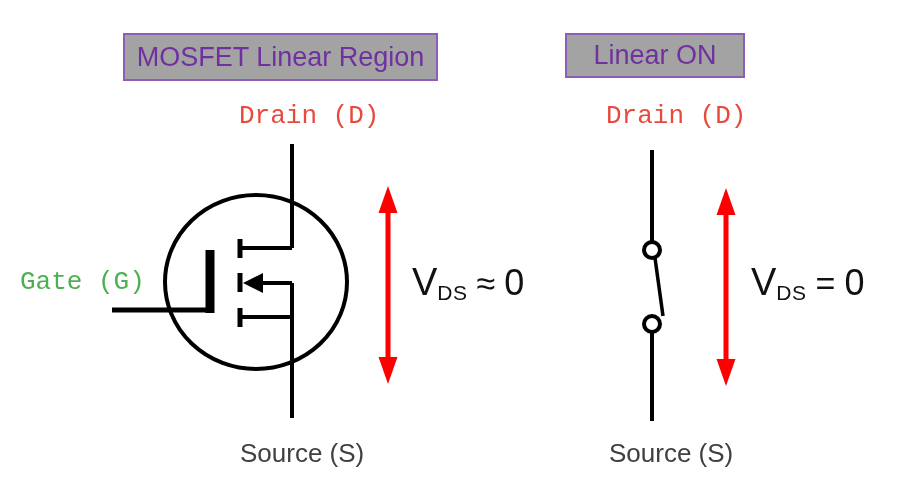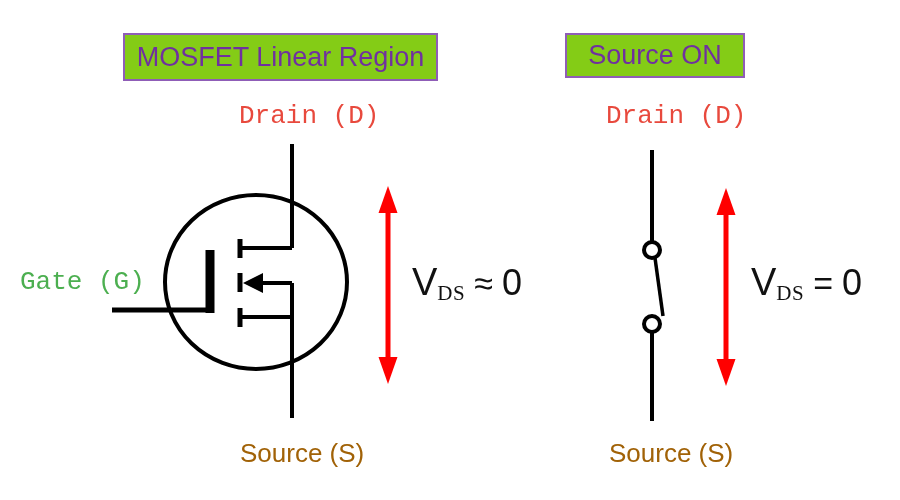--- a/index.html
+++ b/index.html
@@ -14,42 +14,42 @@
   .layer { position: absolute; inset: 0; }
   .title-box {
     position: absolute;
     box-sizing: border-box;
     border: 2px solid #8F5DB7;
     display: flex;
     align-items: center;
     justify-content: center;
     color: #7030A0;
     font-size: 27px;
-    background: #84cc16;
+    background: #a3a3a3;
   }
   .term-label {
     position: absolute;
     text-align: center;
     font-size: 26px;
     line-height: 30px;
     white-space: nowrap;
   }
   .drain  { color: #E8493D; font-family: Liberation Mono, monospace; }
   .gate   { color: #4CAF50; }
-  .source { color: #a16207; }
+  .source { color: #404040; }
   .vds {
     position: absolute;
     height: 50px;
     display: flex;
     align-items: baseline;
     color: #111111;
     white-space: nowrap;
   }
   .vds-v   { font-size: 38px; line-height: 50px; }
-  .vds-sub { font-size: 21px; transform: translateY(5px); letter-spacing: 0.5px; font-family: Liberation Serif, serif; }
+  .vds-sub { font-size: 21px; transform: translateY(5px); letter-spacing: 0.5px; }
   .vds-rel { font-size: 34px; margin: 0 9px; }
   .vds-val { font-size: 36px; }
   svg { display: block; }
 </style>
 </head>
 <body>
 
 <div class="canvas">
 
   <svg class="layer" width="900" height="500" viewBox="0 0 900 500">
@@ -87,21 +87,21 @@
       <polygon fill="#FF0000" points="726,188 716.5,215 735.5,215"></polygon>
       <polygon fill="#FF0000" points="726,386 716.5,359 735.5,359"></polygon>
     </g>
   </svg>
 
   <div class="title-box" style="left:123px; top:33px; width:315px; height:48px;">
     <span>MOSFET Linear Region</span>
   </div>
 
   <div class="title-box" style="left:565px; top:33px; width:180px; height:45px;">
-    <span>Source ON</span>
+    <span>Linear ON</span>
   </div>
 
   <div class="term-label drain" style="left:239px; top:101px; width:120px;">Drain (D)</div>
 
   <div class="term-label drain" style="left:606px; top:101px; width:120px;">Drain (D)</div>
 
   <div class="term-label gate" style="left:20px; top:267px; width:120px;font-family:Liberation Mono, monospace;">Gate (G)</div>
 
   <div class="term-label source" style="left:240px; top:438px; width:122px;">Source (S)</div>
 

